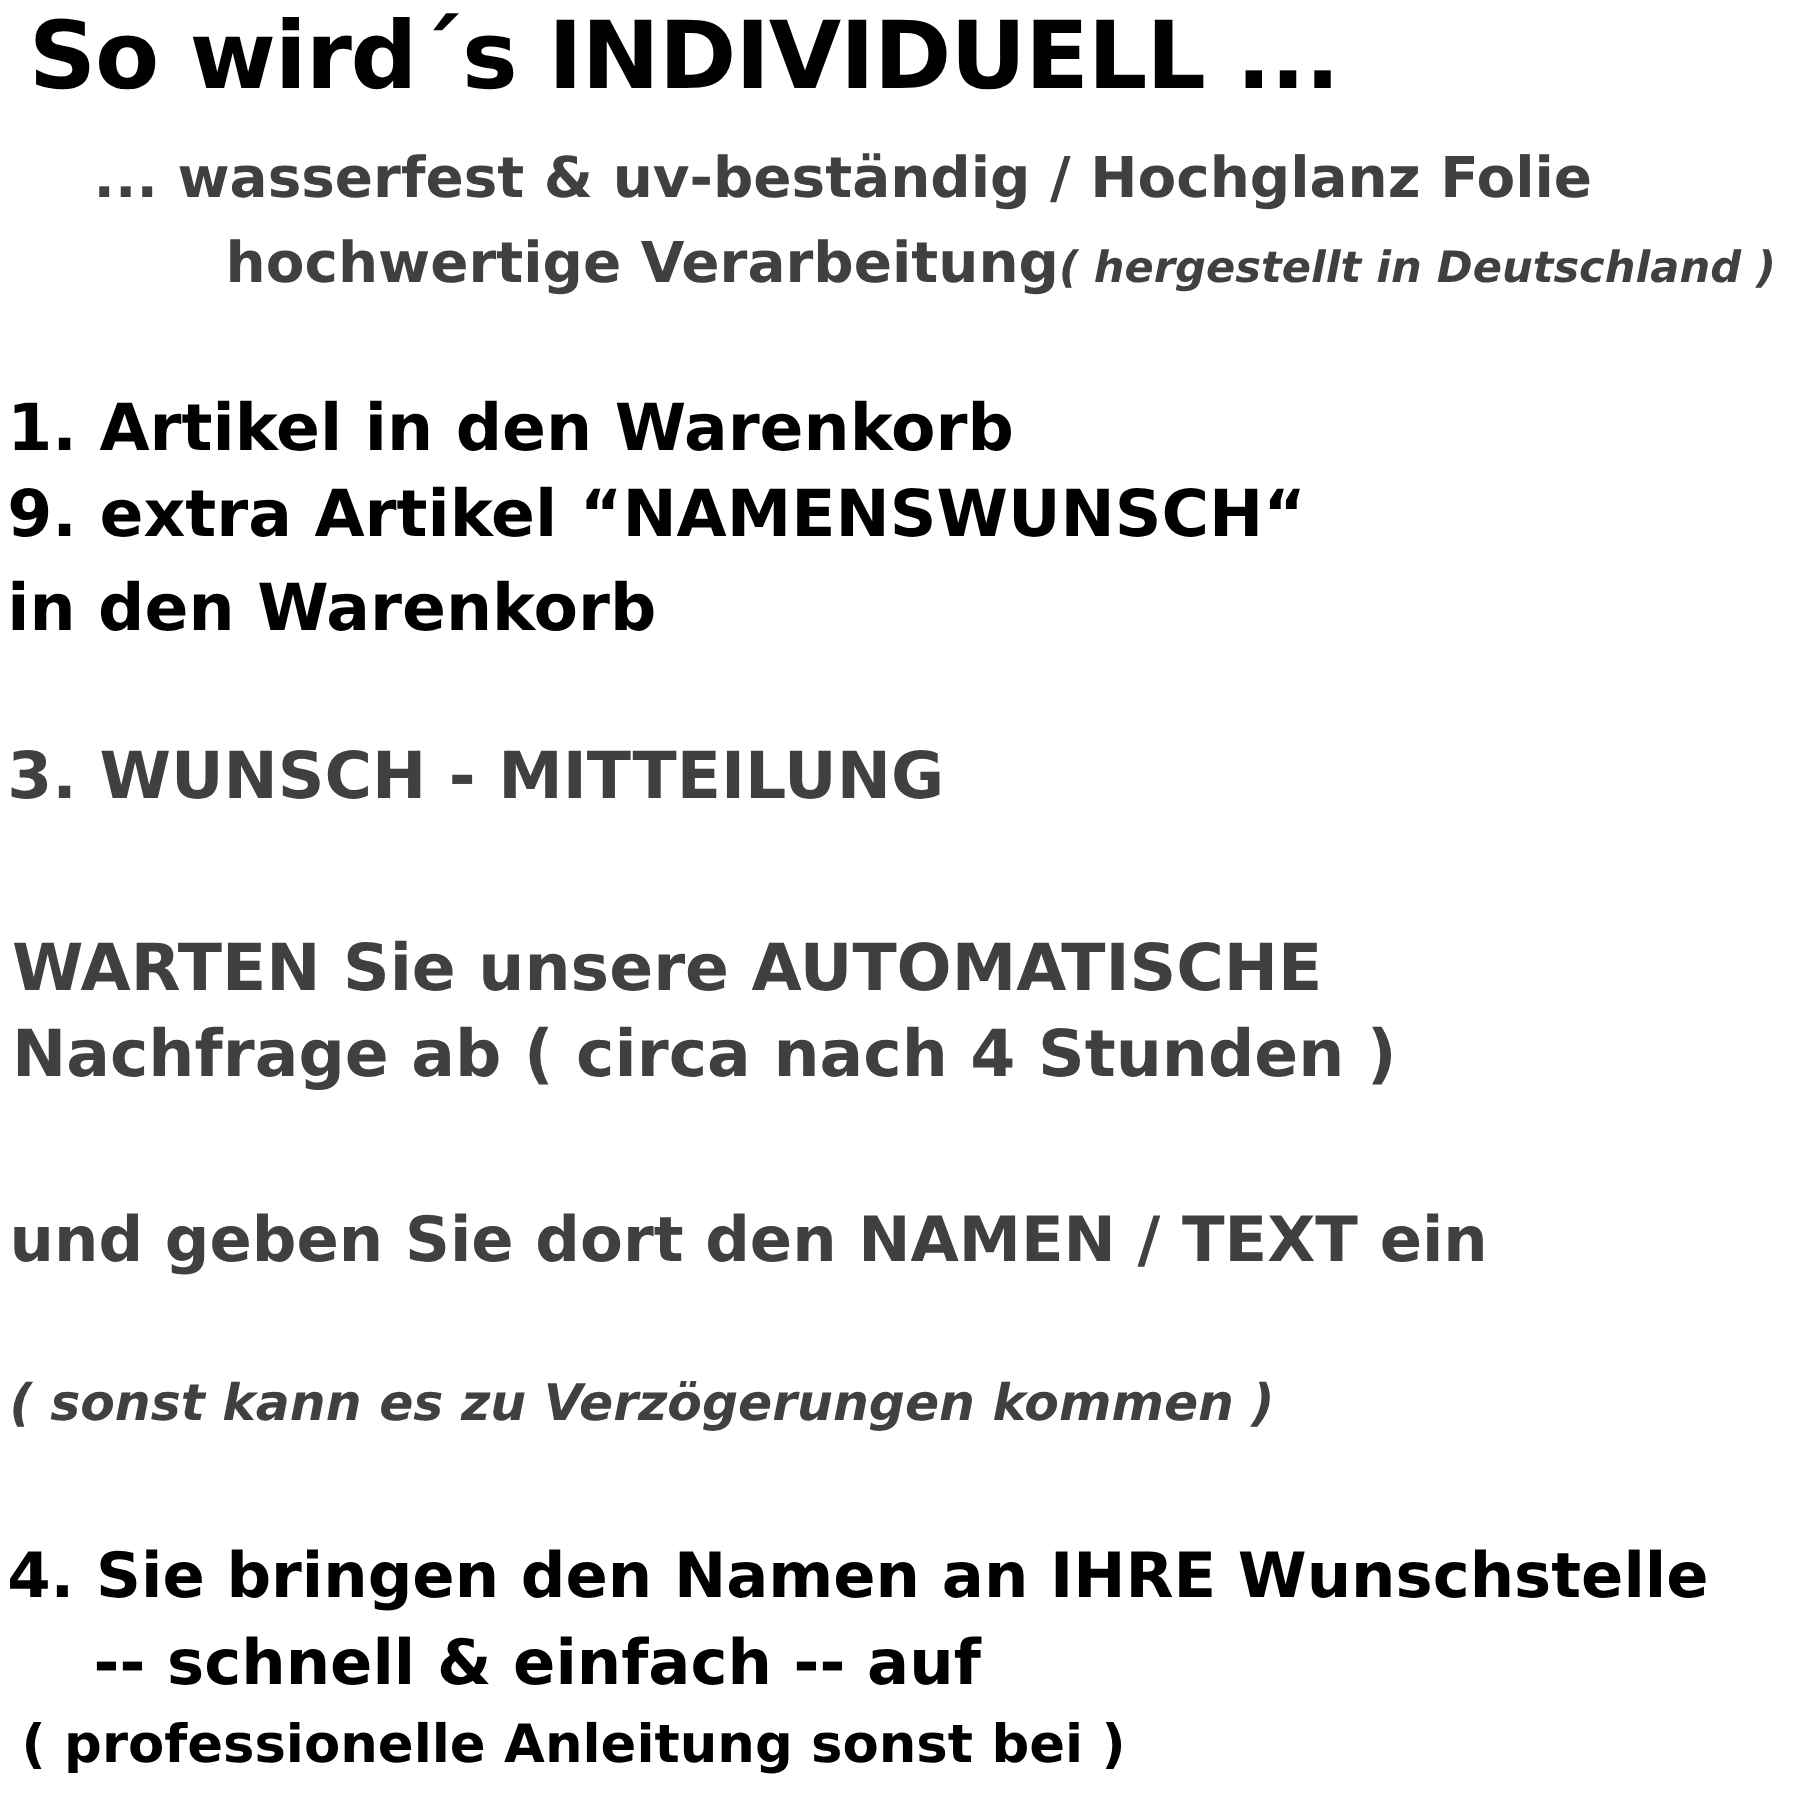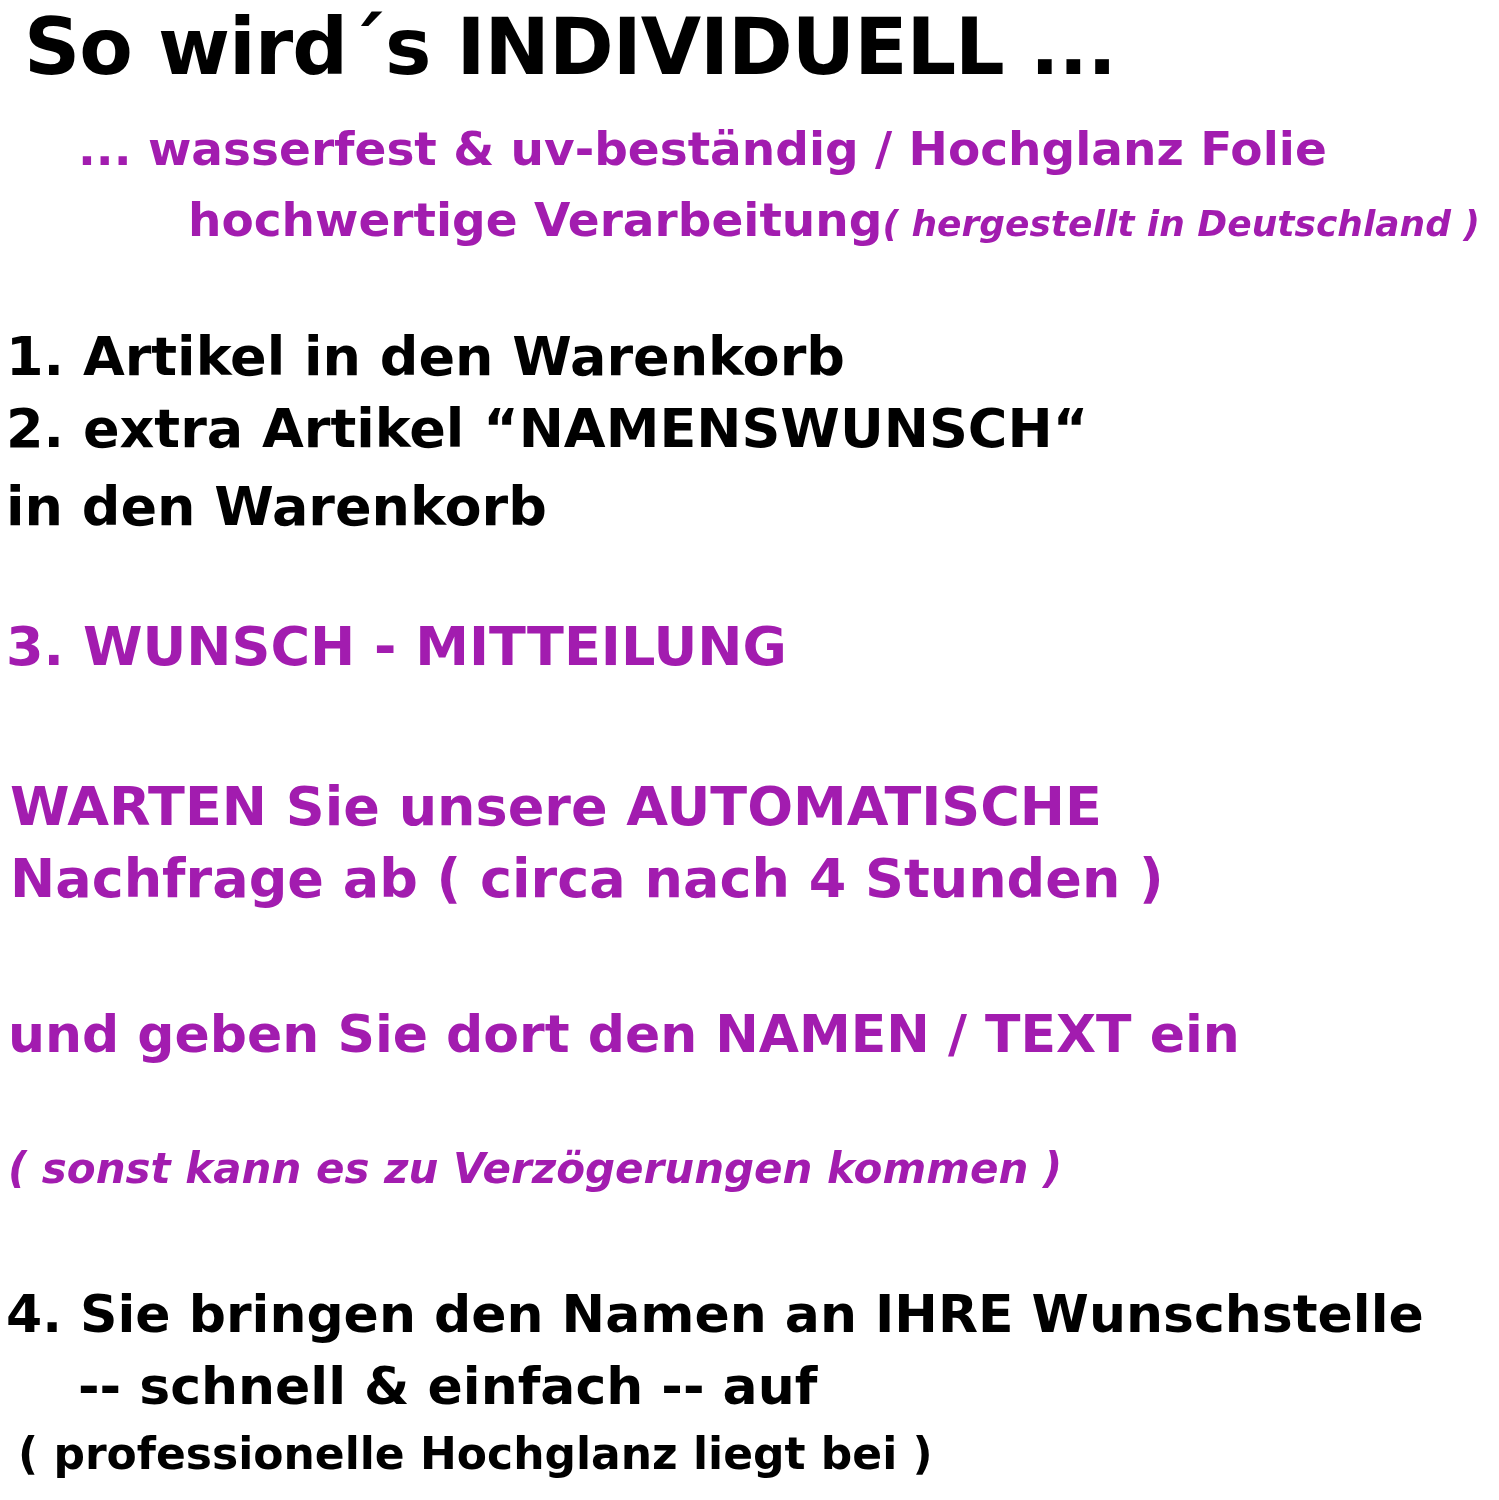--- a/index.html
+++ b/index.html
@@ -19,21 +19,21 @@
     width: 1499px;
     height: 1320px;
     box-sizing: border-box;
     padding: 0;
   }
   .line {
     white-space: pre;
     line-height: 1.0;
   }
   .black { color: #000000; }
-  .red   { color: #a21caf; }
+  .red   { color: #404040; }
 
   
   .title {
     position: absolute;
     left: 24px;
     top: 8px;
     font-size: 78px;
     font-weight: bold;
     letter-spacing: -1px;
   }
@@ -154,33 +154,33 @@
   <div class="line title black">So wird´s INDIVIDUELL ...</div>
 
   <div class="line sub1 red">... wasserfest &amp; uv-beständig / Hochglanz Folie</div>
 
   <div class="sub2 red">
     <span class="line">hochwertige Verarbeitung</span><span class="small">( hergestellt in Deutschland )</span>
   </div>
 
   <div class="line step1 black">1. Artikel in den Warenkorb</div>
 
-  <div class="line step2 black">2. extra Artikel “NAMENSWUNSCH“</div>
+  <div class="line step2 black">9. extra Artikel “NAMENSWUNSCH“</div>
 
   <div class="line step2b black">in den Warenkorb</div>
 
   <div class="line step3 red">3. WUNSCH - MITTEILUNG</div>
 
   <div class="line warten1 red">WARTEN Sie unsere AUTOMATISCHE</div>
 
   <div class="line warten2 red">Nachfrage ab ( circa nach 4 Stunden )</div>
 
   <div class="line geben red">und geben Sie dort den NAMEN / TEXT ein</div>
 
   <div class="line sonst red">( sonst kann es zu Verzögerungen kommen )</div>
 
   <div class="line step4 black">4. Sie bringen den Namen an IHRE Wunschstelle</div>
 
   <div class="line step4b black">-- schnell &amp; einfach -- auf</div>
 
-  <div class="line step4c black">( professionelle Hochglanz liegt bei )</div>
+  <div class="line step4c black">( professionelle Anleitung sonst bei )</div>
 
 </div>
 
 </body></html>

